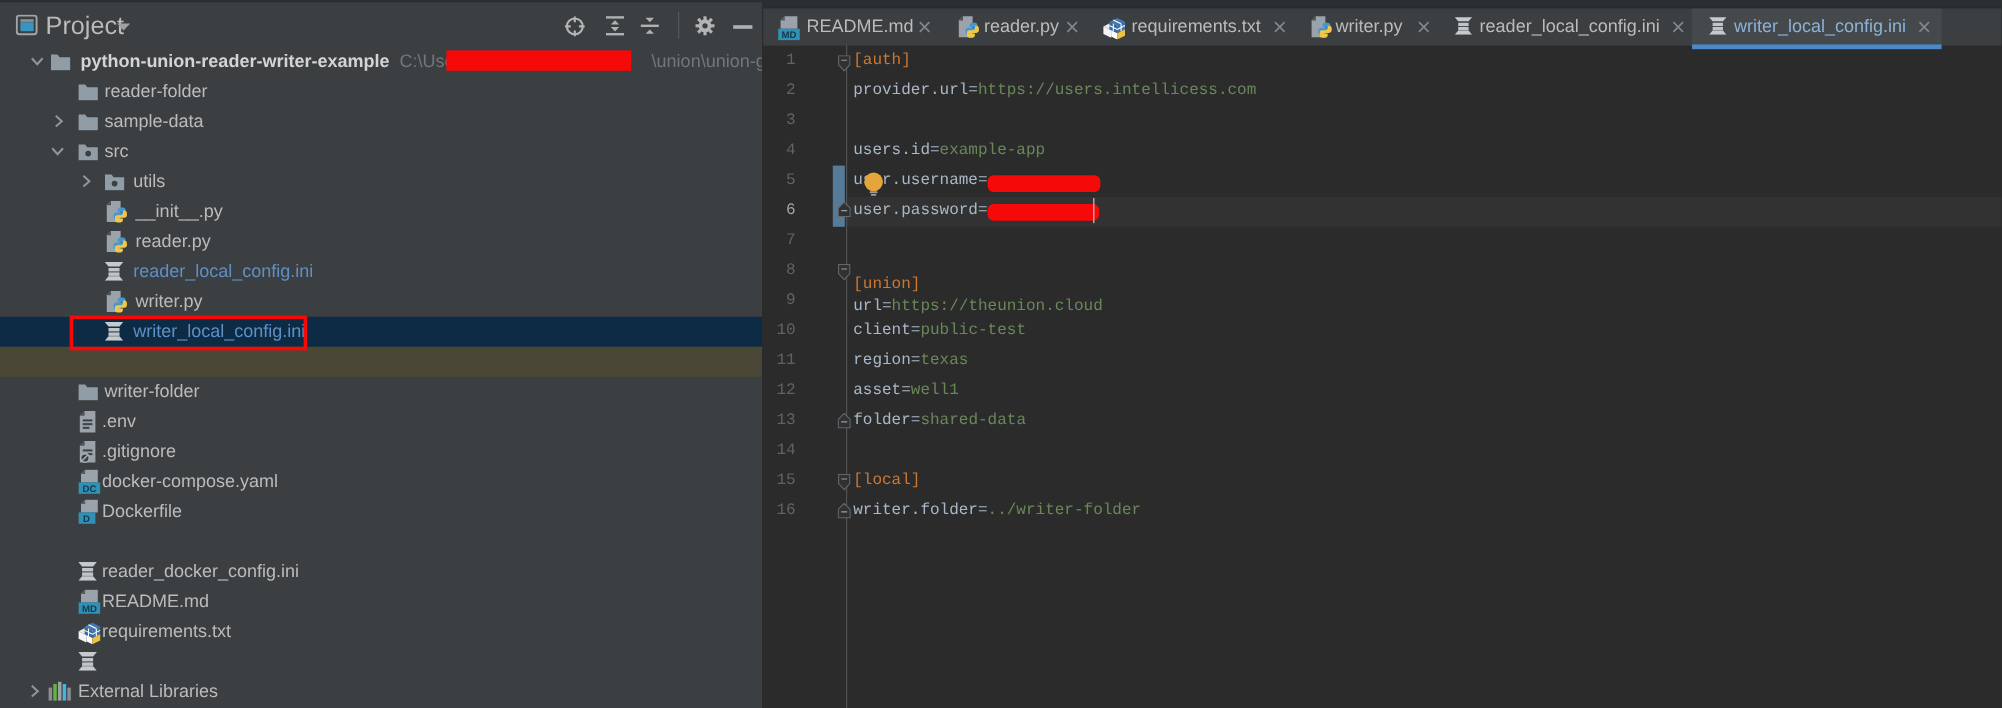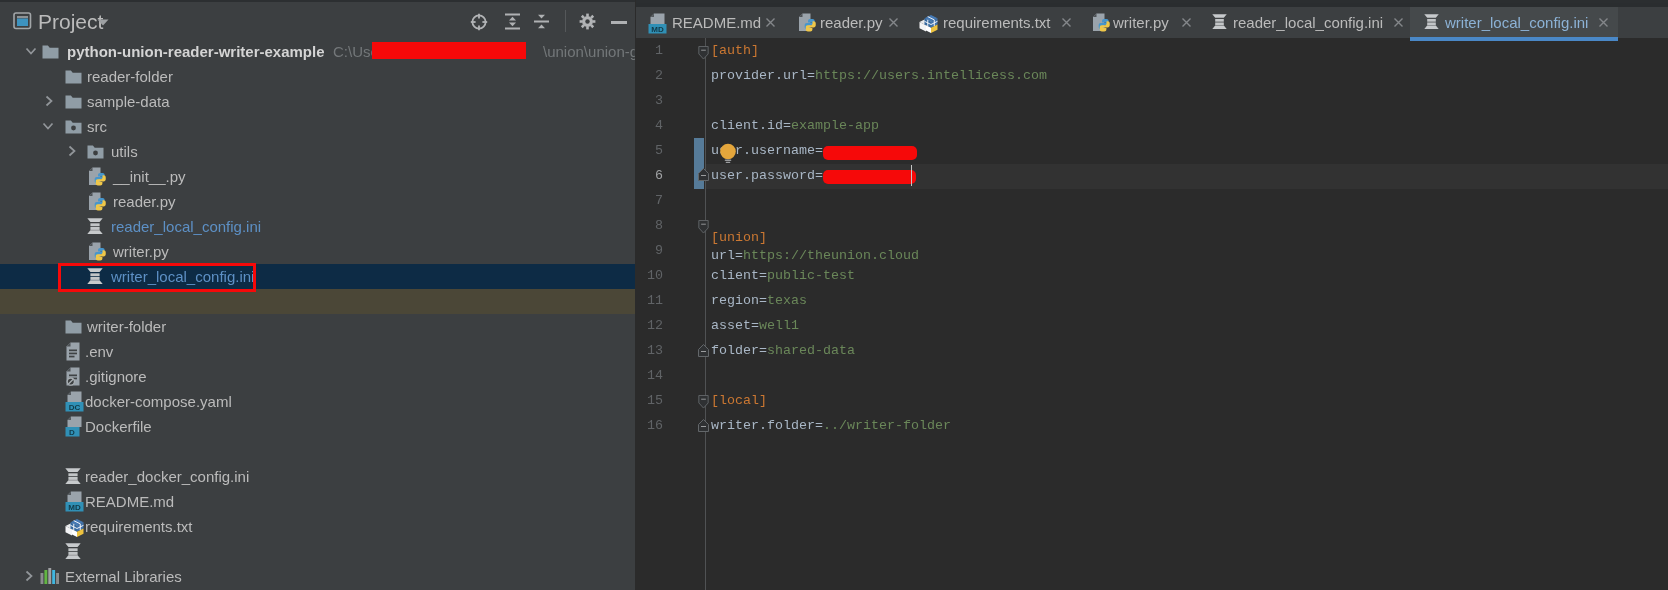--- a/index.html
+++ b/index.html
@@ -42,21 +42,21 @@
   <div class="ln" style="top:201px">9</div>
   <div class="ln" style="top:226px">10</div>
   <div class="ln" style="top:251px">11</div>
   <div class="ln" style="top:276px">12</div>
   <div class="ln" style="top:301px">13</div>
   <div class="ln" style="top:326px">14</div>
   <div class="ln" style="top:351px">15</div>
   <div class="ln" style="top:376px">16</div>
   <div class="cl" style="top:1px"><span class="sec">[auth]</span></div>
   <div class="cl" style="top:26px"><span class="k">provider.url=</span><span class="v">https://users.intellicess.com</span></div>
-  <div class="cl" style="top:76px"><span class="k">client.id=</span><span class="v">example-app</span></div>
+  <div class="cl" style="top:76px"><span class="k">users.id=</span><span class="v">example-app</span></div>
   <div class="cl" style="top:101px"><span class="k">user.username=</span></div>
   <div class="cl" style="top:126px"><span class="k">user.password=</span></div>
   <div class="cl" style="top:188px"><span class="sec">[union]</span></div>
   <div class="cl" style="top:206px"><span class="k">url=</span><span class="v">https://theunion.cloud</span></div>
   <div class="cl" style="top:226px"><span class="k">client=</span><span class="v">public-test</span></div>
   <div class="cl" style="top:251px"><span class="k">region=</span><span class="v">texas</span></div>
   <div class="cl" style="top:276px"><span class="k">asset=</span><span class="v">well1</span></div>
   <div class="cl" style="top:301px"><span class="k">folder=</span><span class="v">shared-data</span></div>
   <div class="cl" style="top:351px"><span class="sec">[local]</span></div>
   <div class="cl" style="top:376px"><span class="k">writer.folder=</span><span class="v">../writer-folder</span></div>

